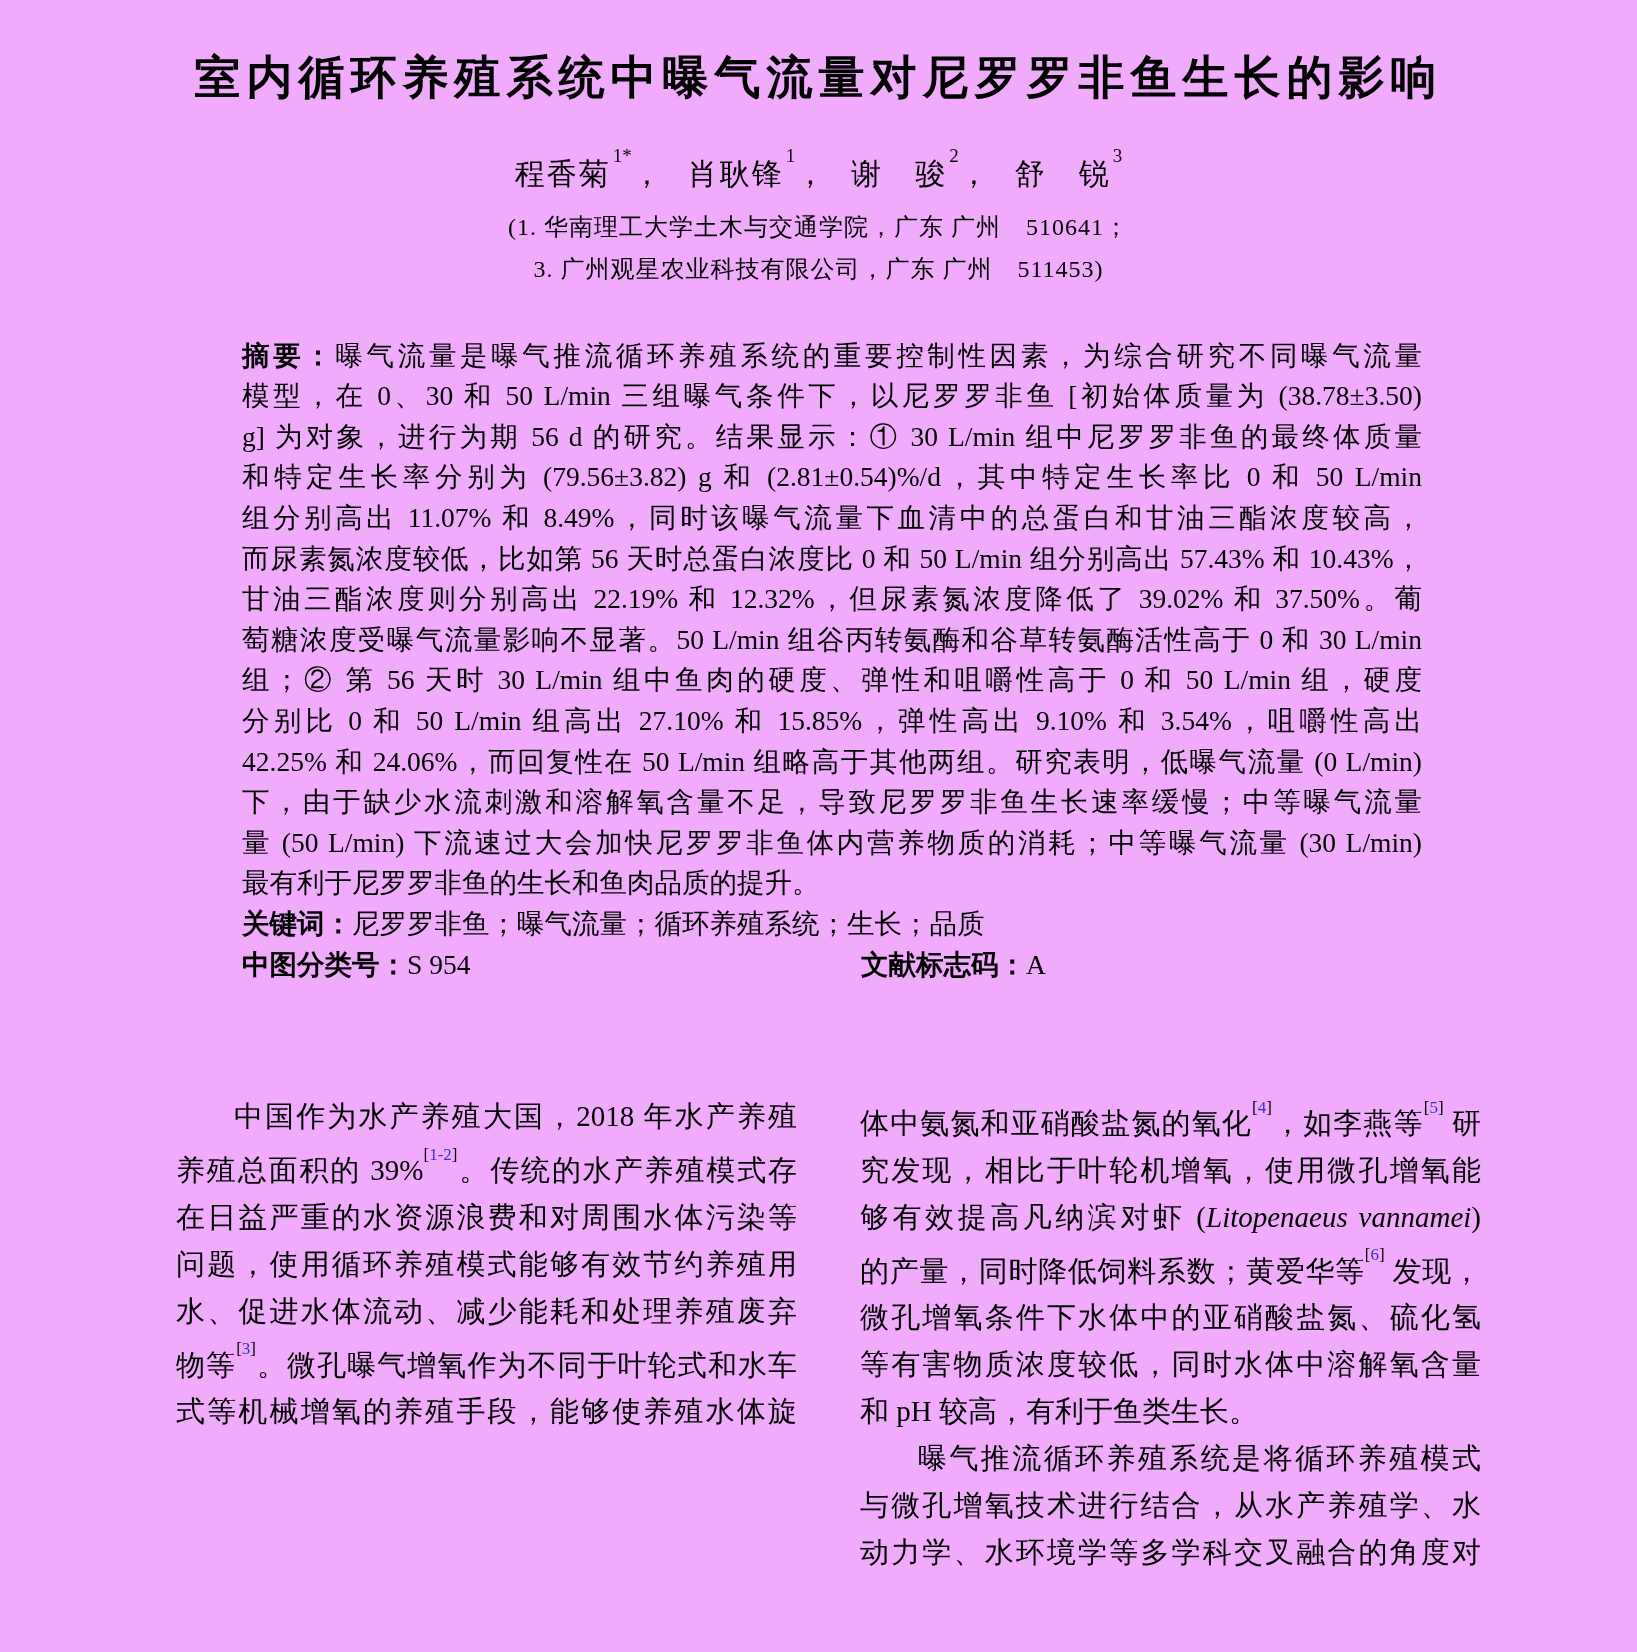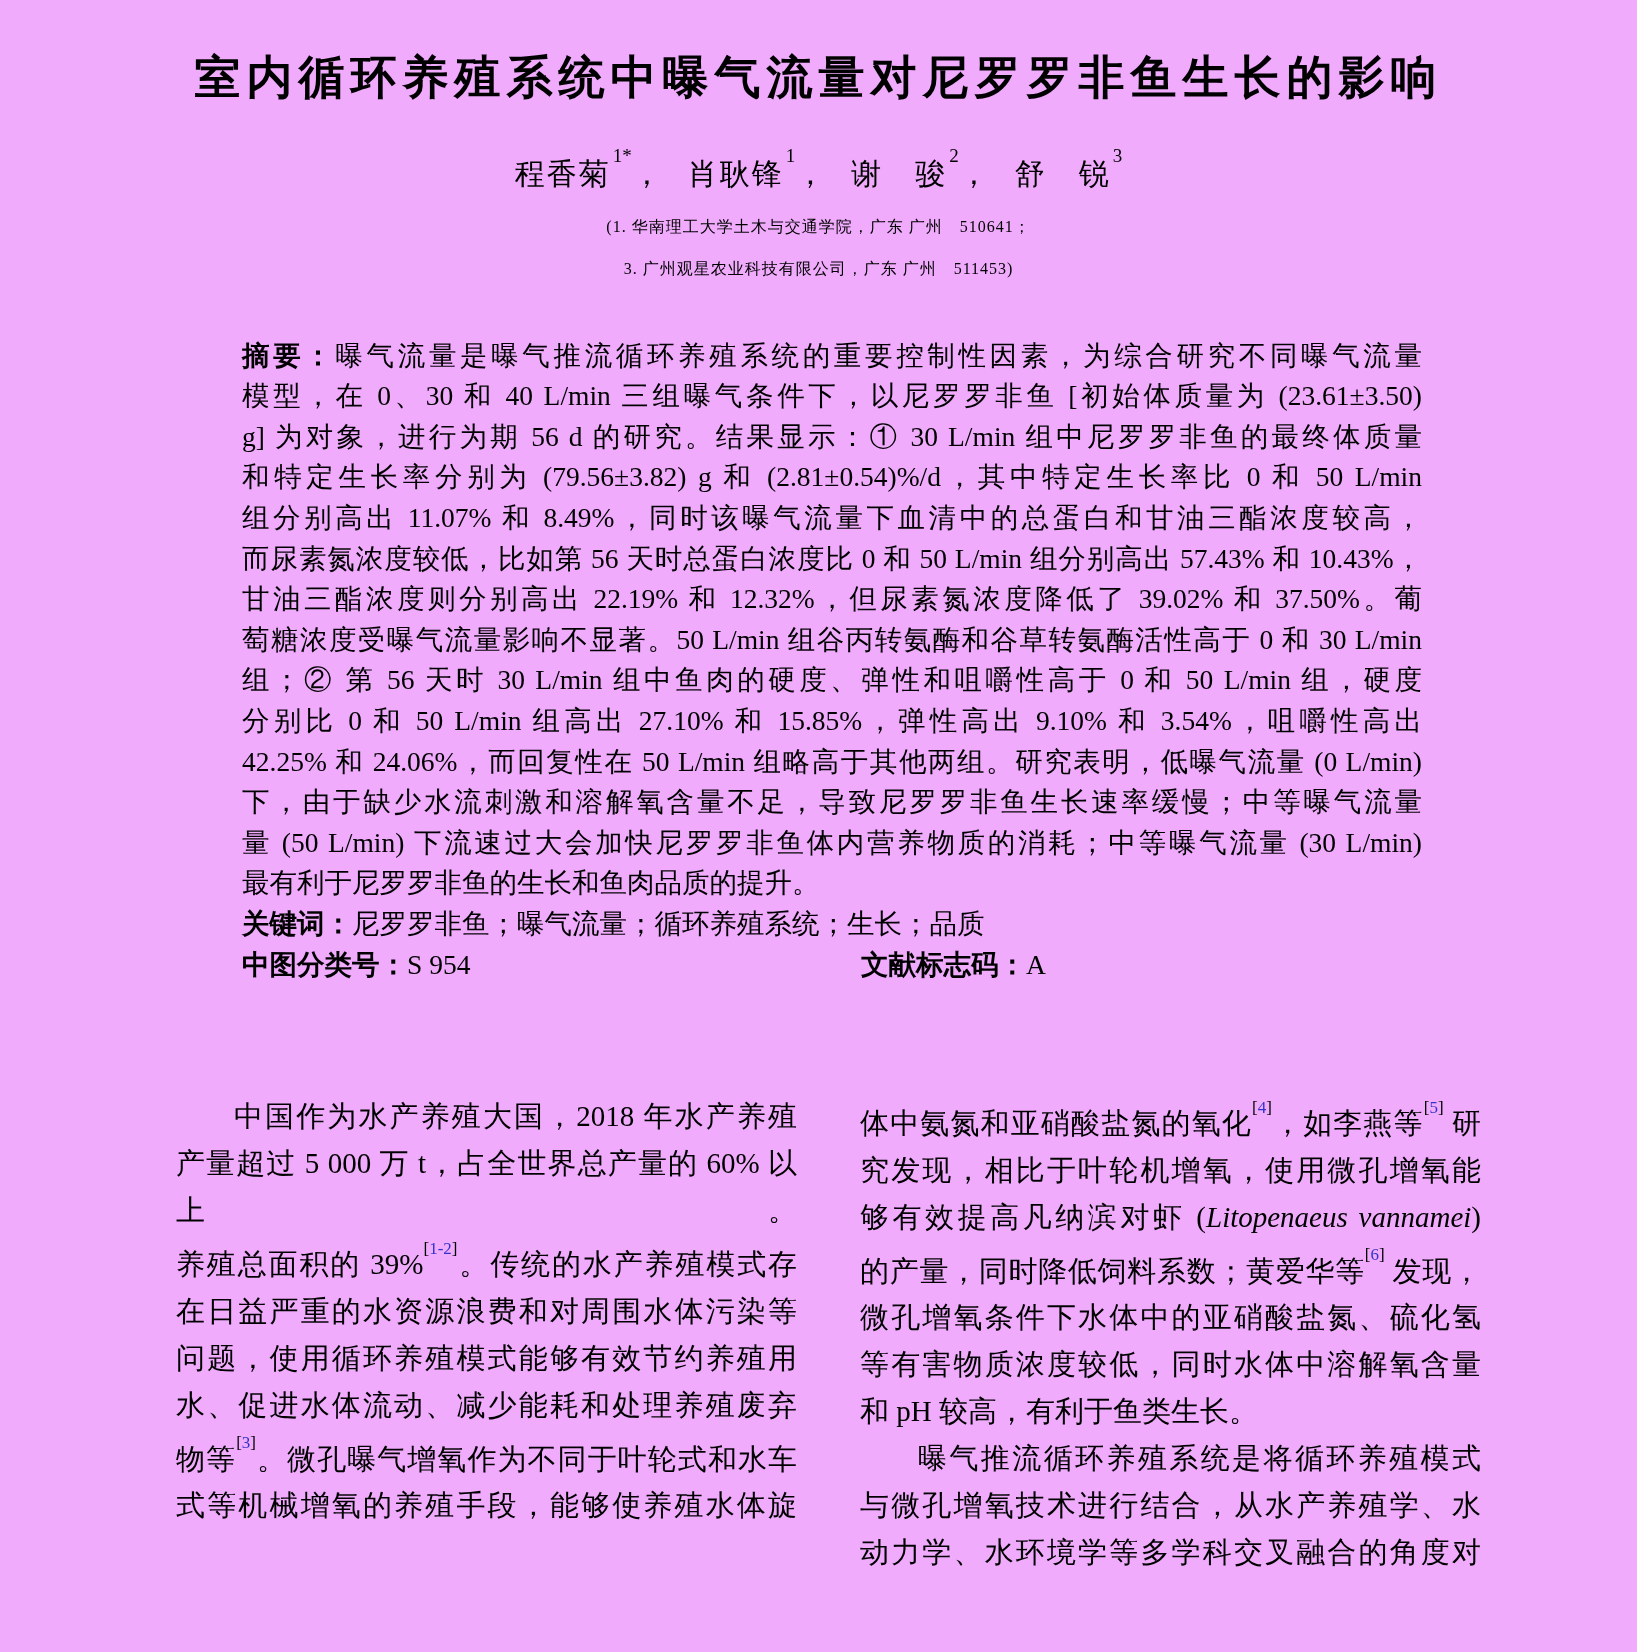--- a/index.html
+++ b/index.html
@@ -39,21 +39,21 @@
     position: relative;
     top: -0.55em;
     letter-spacing: 0;
     margin-left: 2px;
   }
   .authors .sep { margin-right: 24px; }
 
   .affils {
     margin-top: 10px;
     text-align: center;
-    font-size: 16px;
+    font-size: 24px;
     line-height: 42px;
     letter-spacing: 1px;
   }
 
   .abstract {
     margin-left: 242px;
     width: 1180px;
     margin-top: 46px;
     font-size: 27.5px;
     line-height: 40.6px;
@@ -103,21 +103,21 @@
     <span><span>程香菊</span><sup>1*</sup></span><span class="sep">，</span><span><span>肖耿锋</span><sup>1</sup></span><span class="sep">，</span><span><span>谢　骏</span><sup>2</sup></span><span class="sep">，</span><span><span>舒　锐</span><sup>3</sup></span>
   </div>
 
   <div class="affils">
     <div>(1. 华南理工大学土木与交通学院，广东 广州　510641；</div>
     <div>3. 广州观星农业科技有限公司，广东 广州　511453)</div>
   </div>
 
   <div class="abstract">
     <div class="a-line jl"><span class="hei">摘要：</span><span>曝气流量是曝气推流循环养殖系统的重要控制性因素，为综合研究不同曝气流量</span></div>
-    <div class="a-line jl">模型，在 0、30 和 40 L/min 三组曝气条件下，以尼罗罗非鱼 [初始体质量为 (23.61±3.50)</div>
+    <div class="a-line jl">模型，在 0、30 和 50 L/min 三组曝气条件下，以尼罗罗非鱼 [初始体质量为 (38.78±3.50)</div>
     <div class="a-line jl">g] 为对象，进行为期 56 d 的研究。结果显示：① 30 L/min 组中尼罗罗非鱼的最终体质量</div>
     <div class="a-line jl">和特定生长率分别为 (79.56±3.82) g 和 (2.81±0.54)%/d，其中特定生长率比 0 和 50 L/min</div>
     <div class="a-line jl">组分别高出 11.07% 和 8.49%，同时该曝气流量下血清中的总蛋白和甘油三酯浓度较高，</div>
     <div class="a-line jl">而尿素氮浓度较低，比如第 56 天时总蛋白浓度比 0 和 50 L/min 组分别高出 57.43% 和 10.43%，</div>
     <div class="a-line jl">甘油三酯浓度则分别高出 22.19% 和 12.32%，但尿素氮浓度降低了 39.02% 和 37.50%。葡</div>
     <div class="a-line jl">萄糖浓度受曝气流量影响不显著。50 L/min 组谷丙转氨酶和谷草转氨酶活性高于 0 和 30 L/min</div>
     <div class="a-line jl">组；② 第 56 天时 30 L/min 组中鱼肉的硬度、弹性和咀嚼性高于 0 和 50 L/min 组，硬度</div>
     <div class="a-line jl">分别比 0 和 50 L/min 组高出 27.10% 和 15.85%，弹性高出 9.10% 和 3.54%，咀嚼性高出</div>
     <div class="a-line jl">42.25% 和 24.06%，而回复性在 50 L/min 组略高于其他两组。研究表明，低曝气流量 (0 L/min)</div>
     <div class="a-line jl">下，由于缺少水流刺激和溶解氧含量不足，导致尼罗罗非鱼生长速率缓慢；中等曝气流量</div>
@@ -128,21 +128,20 @@
 
     <div class="a-line nj meta-line">
       <span><span class="hei">中图分类号：</span><span>S 954</span></span>
       <span class="doccode"><span class="hei">文献标志码：</span><span>A</span></span>
     </div>
   </div>
 
   <div class="columns">
     <div class="col">
       <div class="b-line jl ind">中国作为水产养殖大国，2018 年水产养殖</div>
-      <div class="b-line jl">产量超过 5 000 万 t，占全世界总产量的 60% 以上。</div>
       <div class="b-line jl">养殖总面积的 39%<sup class="ref">[<span class="ref-num">1-2</span>]</sup>。传统的水产养殖模式存</div>
       <div class="b-line jl">在日益严重的水资源浪费和对周围水体污染等</div>
       <div class="b-line jl">问题，使用循环养殖模式能够有效节约养殖用</div>
       <div class="b-line jl">水、促进水体流动、减少能耗和处理养殖废弃</div>
       <div class="b-line jl">物等<sup class="ref">[<span class="ref-num">3</span>]</sup>。微孔曝气增氧作为不同于叶轮式和水车</div>
       <div class="b-line jl">式等机械增氧的养殖手段，能够使养殖水体旋</div>
 
     </div>
     <div class="col">
       <div class="b-line jl">体中氨氮和亚硝酸盐氮的氧化<sup class="ref">[<span class="ref-num">4</span>]</sup>，如李燕等<sup class="ref">[<span class="ref-num">5</span>]</sup> 研</div>

